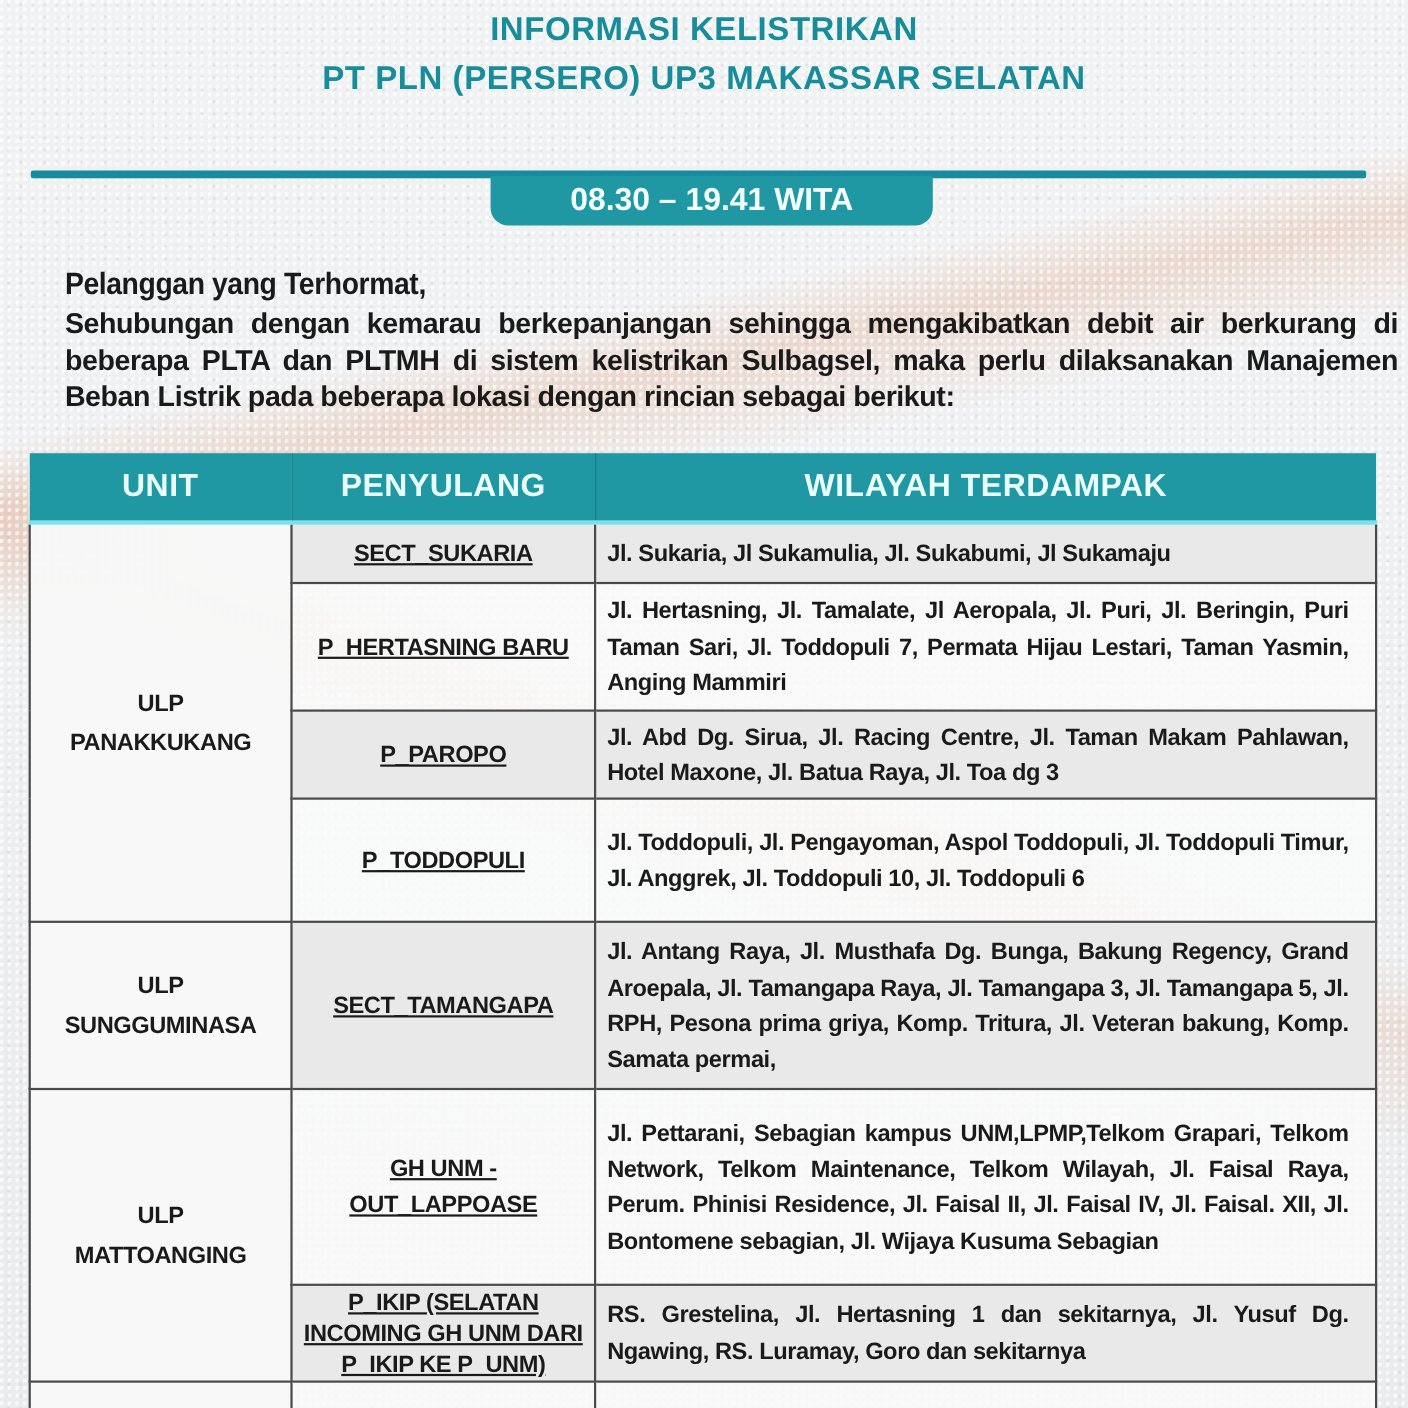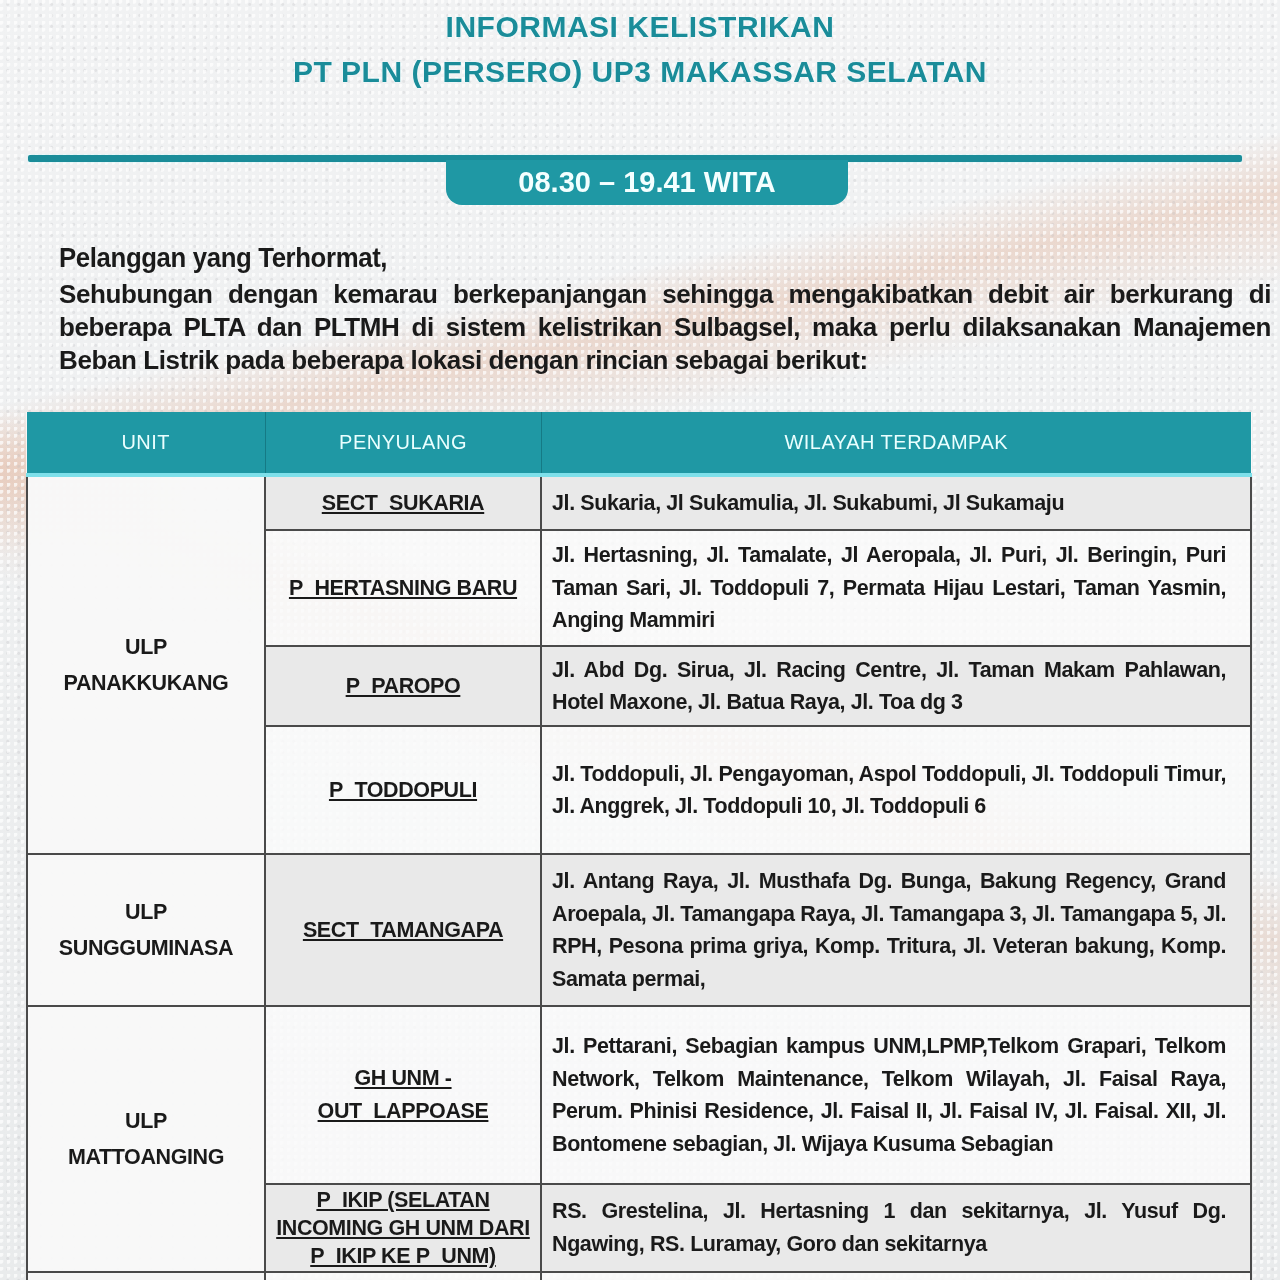--- a/index.html
+++ b/index.html
@@ -47,21 +47,21 @@
       margin-left: 29px;
     }
     .greeting { font-size: 28px; font-weight: 700; line-height: 40px; letter-spacing: -0.4px; transform: scaleX(0.92); transform-origin: left; }
     .body-text { font-size: 26px; font-weight: 700; line-height: 33px; text-align: justify; letter-spacing: -0.4px; }
     table.info-table {
       position: absolute; left: 26px; top: 412px; width: 1224px;
       border-collapse: collapse; table-layout: fixed;
       background: rgba(250,250,250,0.85);
     }
     .info-table th {
-      background: #1f98a4; color: #eaffff; font-weight: 400; font-size: 20px;
+      background: #1f98a4; color: #eaffff; font-weight: 700; font-size: 29px;
       height: 63px; text-align: center; letter-spacing: 0.5px;
       border-bottom: 4px solid #7ee0ea;
       border-right: 1px solid #157a85;
     }
     .info-table th:last-child { border-right: none; }
     .info-table td {
       border: 2px solid #4a4a4a;
       font-weight: 700; font-size: 21.5px; letter-spacing: -0.4px;
       vertical-align: middle;
     }
@@ -112,21 +112,21 @@
       <td class="area shade">Jl. Sukaria, Jl Sukamulia, Jl. Sukabumi, Jl Sukamaju</td>
     </tr>
     <tr style="height:116px">
       <td class="feeder">P_HERTASNING BARU</td>
       <td class="area">Jl. Hertasning, Jl. Tamalate, Jl Aeropala, Jl. Puri, Jl. Beringin, Puri Taman Sari, Jl. Toddopuli 7, Permata Hijau Lestari, Taman Yasmin, Anging Mammiri</td>
     </tr>
     <tr style="height:80px">
       <td class="feeder shade">P_PAROPO</td>
       <td class="area shade">Jl. Abd Dg. Sirua, Jl. Racing Centre, Jl. Taman Makam Pahlawan, Hotel Maxone, Jl. Batua Raya, Jl. Toa dg 3</td>
     </tr>
-    <tr style="height:128px">
+    <tr style="height:112px">
       <td class="feeder">P_TODDOPULI</td>
       <td class="area">Jl. Toddopuli, Jl. Pengayoman, Aspol Toddopuli, Jl. Toddopuli Timur, Jl. Anggrek, Jl. Toddopuli 10, Jl. Toddopuli 6</td>
     </tr>
 
     <tr style="height:152px">
       <td class="unit">
         <div>ULP</div>
         <div>SUNGGUMINASA</div>
       </td>
       <td class="feeder shade">SECT_TAMANGAPA</td>

